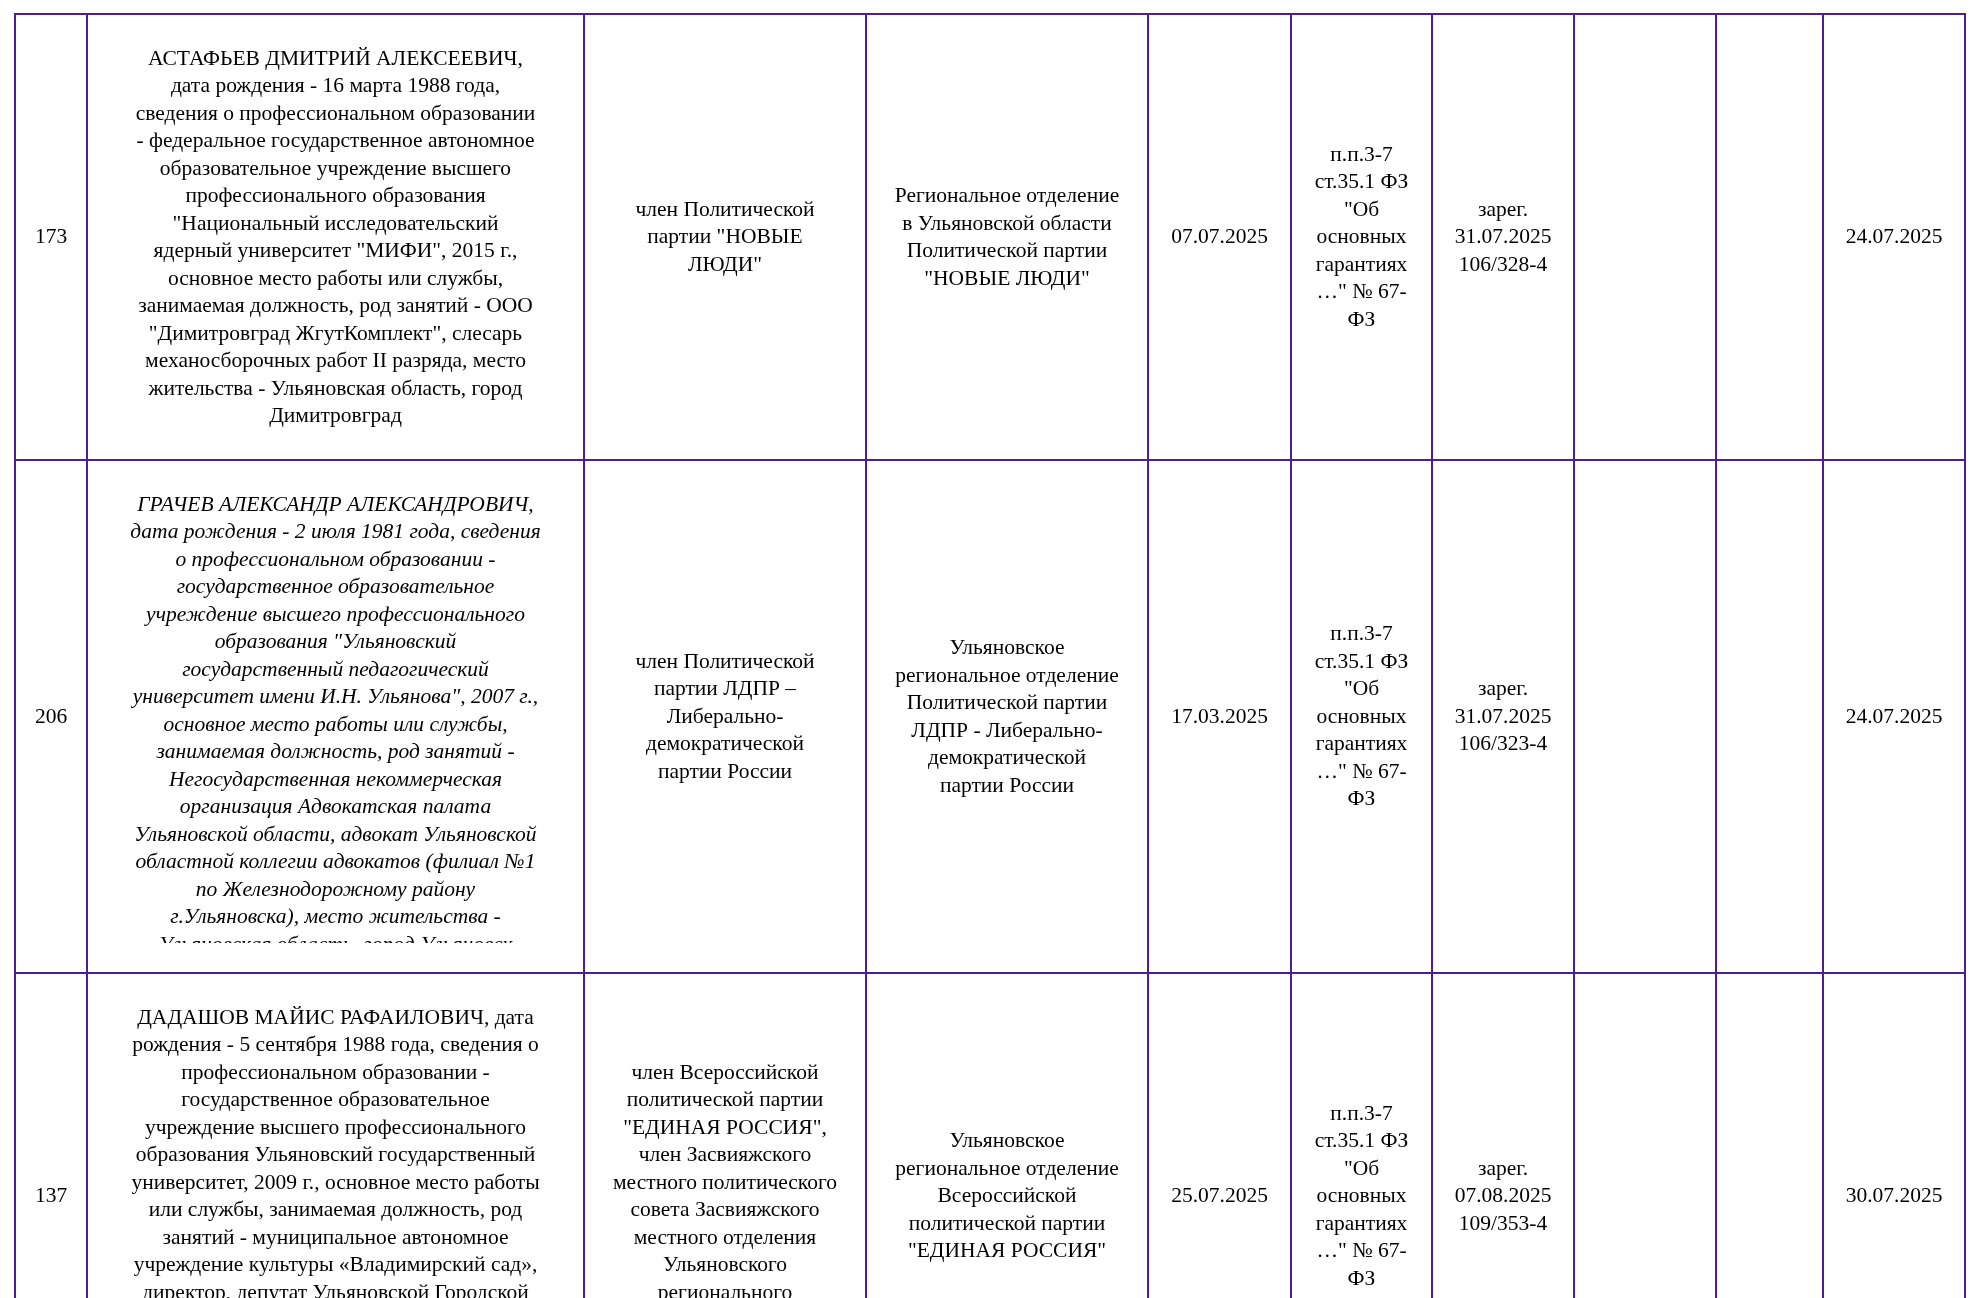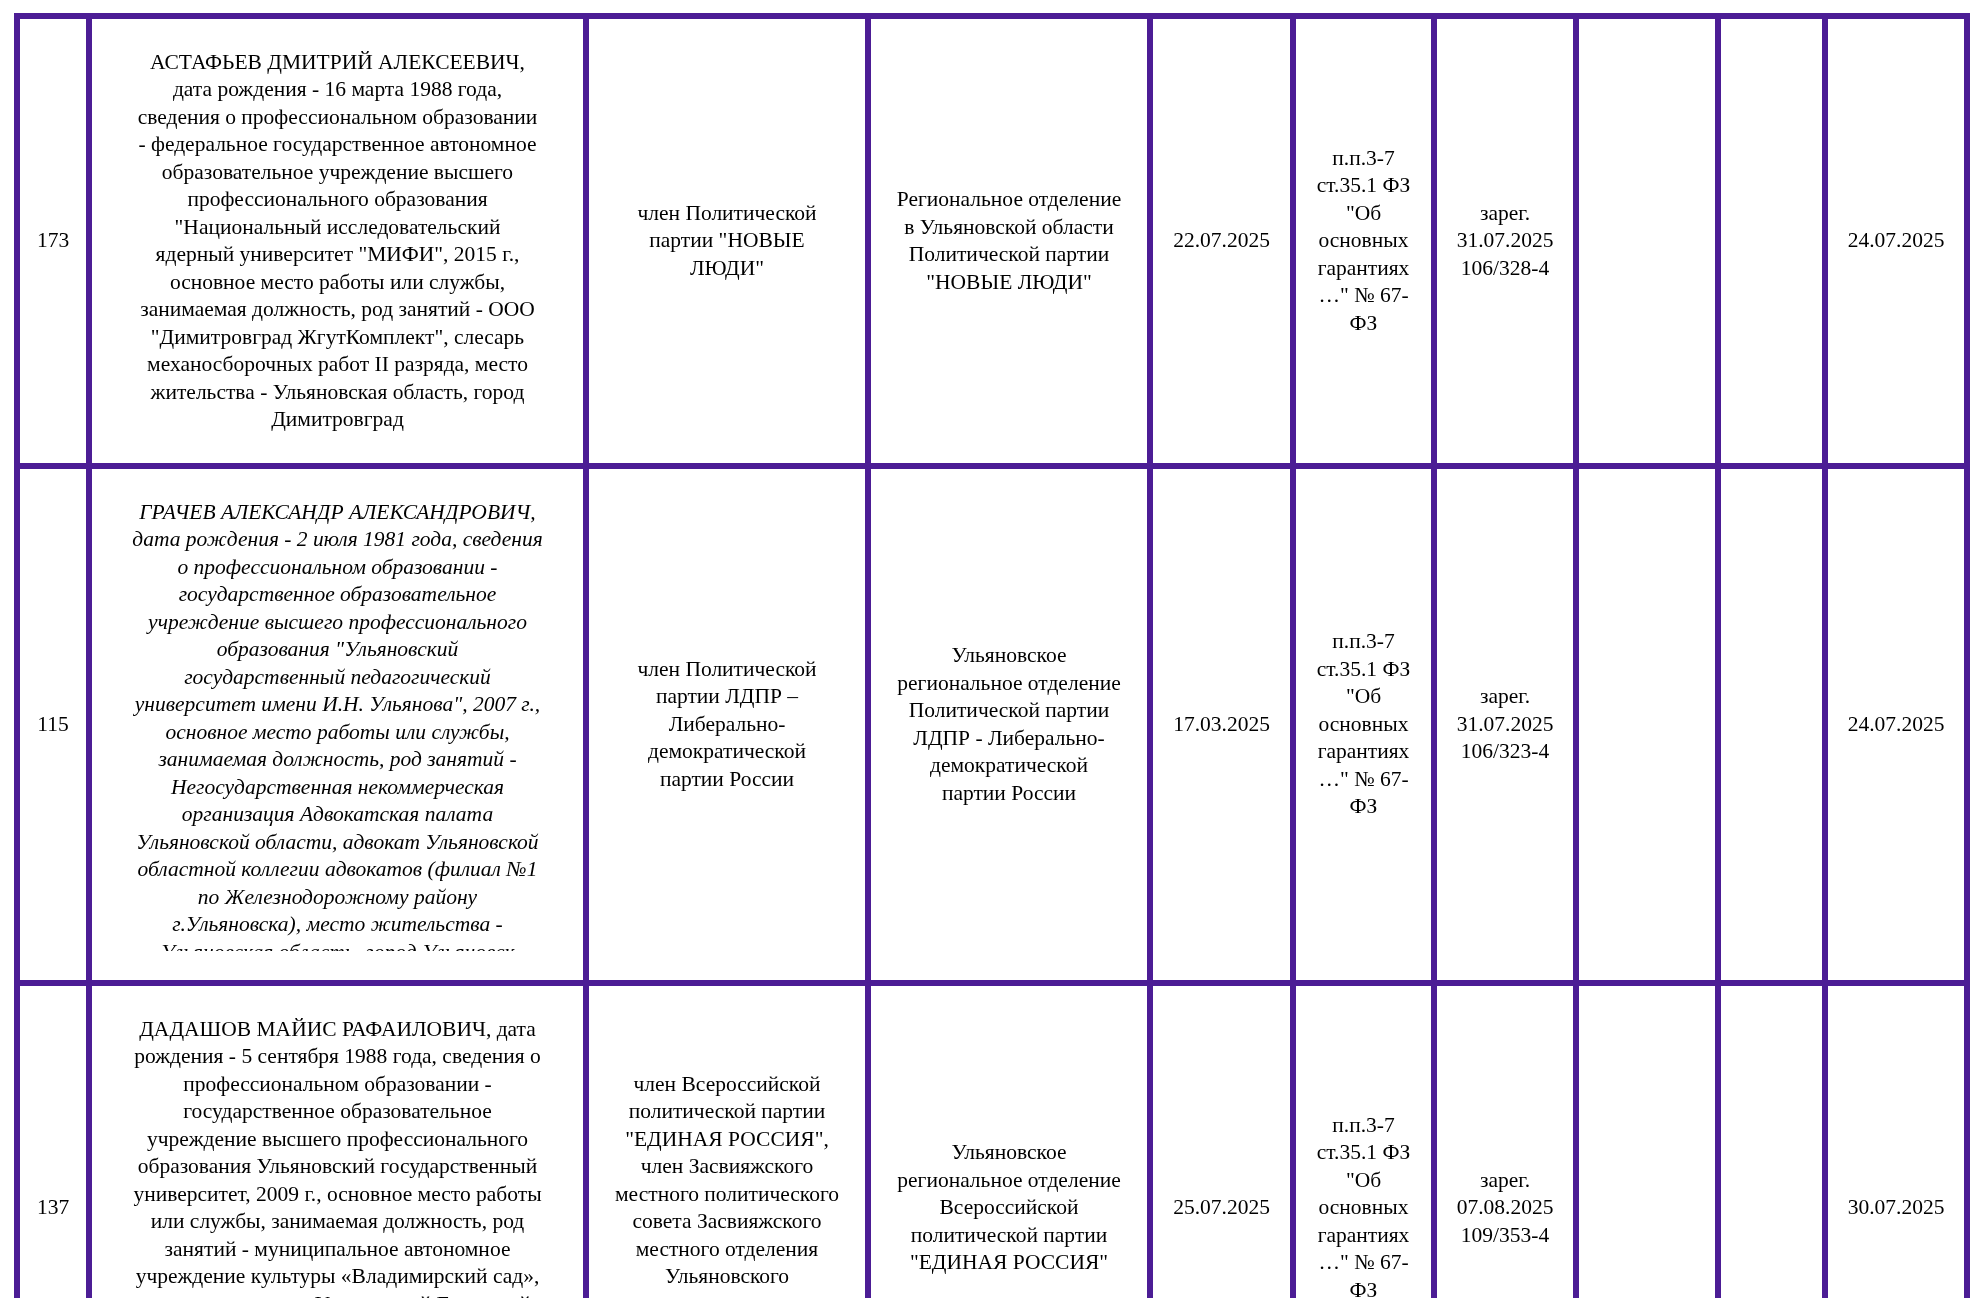--- a/index.html
+++ b/index.html
@@ -14,21 +14,21 @@
   }
   table.registry {
     position: absolute;
     left: 14px;
     top: 13px;
     width: 1950px;
     border-collapse: collapse;
     table-layout: fixed;
   }
   table.registry td {
-    border: 6px solid #4c1d95;
+    border: 2px solid #4c1d95;
     vertical-align: middle;
     text-align: center;
     font-size: 21.5px;
     line-height: 27.5px;
     white-space: pre-line;
     overflow: hidden;
     padding: 2px 8px;
     word-wrap: normal;
   }
   table.registry tr + tr td { border-top-width: 2px; }
@@ -81,37 +81,37 @@
 жительства - Ульяновская область, город
 Димитровград</div>
       </td>
       <td>член Политической
 партии "НОВЫЕ
 ЛЮДИ"</td>
       <td>Региональное отделение
 в Ульяновской области
 Политической партии
 "НОВЫЕ ЛЮДИ"</td>
-      <td>22.07.2025</td>
+      <td>07.07.2025</td>
       <td>п.п.3-7
 ст.35.1 ФЗ
 "Об
 основных
 гарантиях
 …" № 67-
 ФЗ</td>
       <td>зарег.
 31.07.2025
 106/328-4</td>
       <td></td>
       <td></td>
       <td>24.07.2025</td>
     </tr>
     <tr class="row-2">
-      <td class="c-num">115</td>
+      <td class="c-num">206</td>
       <td class="c-cand">
         <div class="cand-box">ГРАЧЕВ АЛЕКСАНДР АЛЕКСАНДРОВИЧ,
 дата рождения - 2 июля 1981 года, сведения
 о профессиональном образовании -
 государственное образовательное
 учреждение высшего профессионального
 образования "Ульяновский
 государственный педагогический
 университет имени И.Н. Ульянова", 2007 г.,
 основное место работы или службы,

